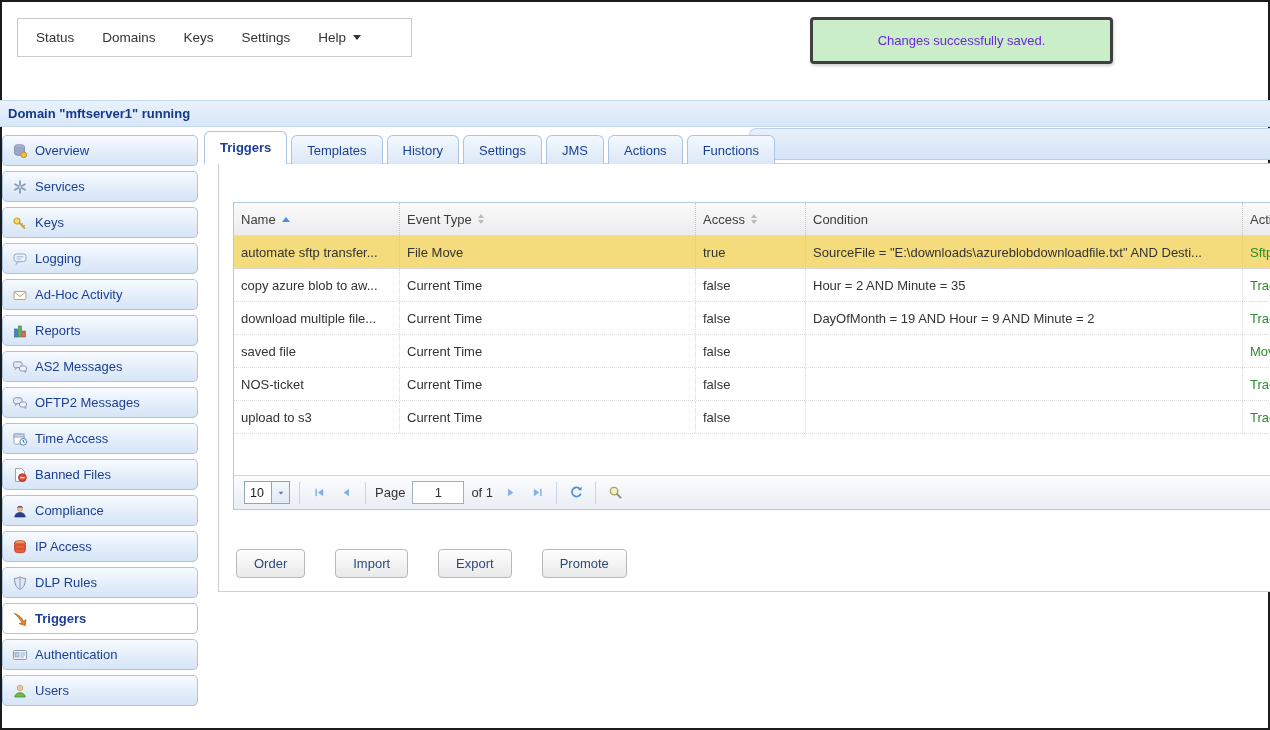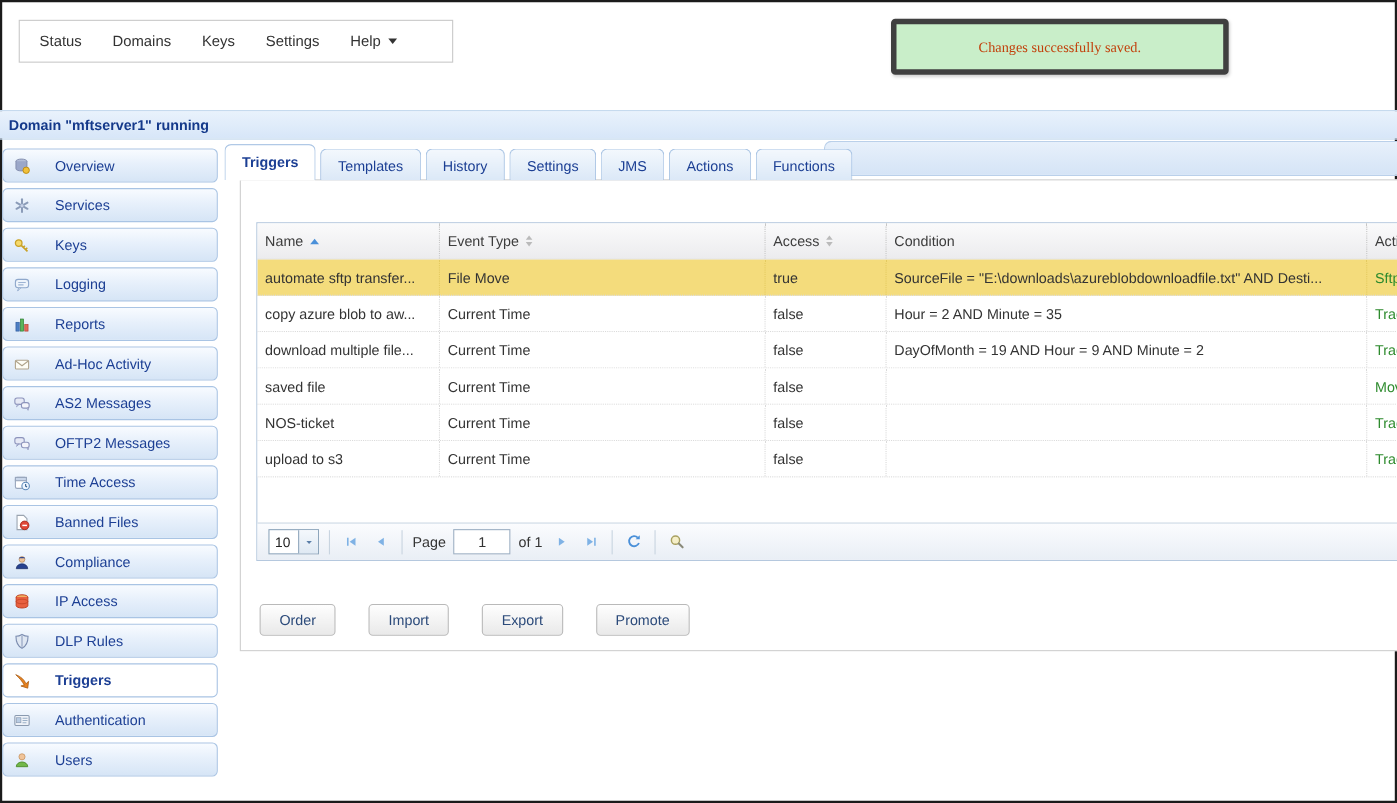--- a/index.html
+++ b/index.html
@@ -5,32 +5,32 @@
   html,body{margin:0;padding:0;background:#fff;}
   .page{position:relative;width:1270px;height:730px;background:#ffffff;overflow:hidden;
         font-family:"Liberation Sans",sans-serif;box-shadow:inset 0 0 0 2px #1b1b1b;}
 
   
   .menubar{position:absolute;left:17px;top:18px;width:395px;height:39px;border:1px solid #c9c9c9;
            background:#fff;display:flex;align-items:center;padding:0 4px;box-sizing:border-box;}
   .menu-item{padding:0 14px;font-size:13.5px;color:#333;display:flex;align-items:center;gap:7px;cursor:pointer;white-space:nowrap;}
   .caret-down{width:0;height:0;border-left:4px solid transparent;border-right:4px solid transparent;border-top:5px solid #333;}
 
-  .alert{position:absolute;left:810px;top:17px;width:297px;height:41px;background:#c9eec9;border:5px solid #404040;
-         border-radius:4px;display:flex;align-items:center;justify-content:center;font-size:13px;color:#c2410c;
-         box-shadow:1px 2px 3px rgba(0,0,0,.18);font-family:Liberation Serif, serif;}
+  .alert{position:absolute;left:810px;top:17px;width:297px;height:41px;background:#c9eec9;border:3px solid #404040;
+         border-radius:4px;display:flex;align-items:center;justify-content:center;font-size:13px;color:#6d28d9;
+         box-shadow:1px 2px 3px rgba(0,0,0,.18);}
 
   
   .domainbar{position:absolute;left:0;top:100px;width:100%;height:27px;box-sizing:border-box;
              background:linear-gradient(#e9f2fc,#d7e6f8);border-top:1px solid #c6daee;border-bottom:1px solid #c6daee;
              display:flex;align-items:center;padding-left:8px;font-size:13px;font-weight:bold;color:#14398a;}
 
   
   .sidebar{position:absolute;left:2px;top:135px;width:196px;}
-  .side-item{height:31px;box-sizing:border-box;margin-bottom:5px;display:flex;align-items:center;gap:22px;
+  .side-item{height:31px;box-sizing:border-box;margin-bottom:5px;display:flex;align-items:center;gap:7px;
              padding-left:9px;border:1px solid #a9c4e4;border-radius:5px;cursor:pointer;
              background:linear-gradient(180deg,#f8fbff 0%,#e7f0fb 45%,#d6e5f6 100%);
              color:#1c3f94;font-size:13px;white-space:nowrap;}
   .side-item.active{background:#ffffff;font-weight:bold;}
   .side-icon{width:16px;height:16px;flex:0 0 16px;}
   .side-icon svg{width:16px;height:16px;display:block;}
 
   
   .tabbar-band{position:absolute;left:749px;top:128px;right:0;height:32px;box-sizing:border-box;
                background:linear-gradient(#e7f0fb,#d5e4f6);border:1px solid #bad0ea;border-right:none;
@@ -173,36 +173,36 @@
               <line x1="4.6" y1="8" x2="9.4" y2="8"></line>
             </g>
           </svg>
         </span>
         <span>Logging</span>
       </div>
 
       <div class="side-item">
         <span class="side-icon">
           <svg viewBox="0 0 16 16">
+            <rect x="2" y="4.5" width="12" height="8" rx="1" fill="#fdfdf6" stroke="#b0a48c"></rect>
+            <path d="M2 5 L8 9.5 L14 5" fill="none" stroke="#b0a48c"></path>
+          </svg>
+        </span>
+        <span>Ad-Hoc Activity</span>
+      </div>
+
+      <div class="side-item">
+        <span class="side-icon">
+          <svg viewBox="0 0 16 16">
             <rect x="2.5" y="6" width="3" height="8" fill="#4d7fc4" stroke="#2c5a9e" stroke-width=".6"></rect>
             <rect x="6.5" y="3" width="3" height="11" fill="#59b55a" stroke="#2e7d32" stroke-width=".6"></rect>
             <rect x="10.5" y="8" width="3" height="6" fill="#e06a5a" stroke="#b23c2e" stroke-width=".6"></rect>
           </svg>
         </span>
         <span>Reports</span>
-      </div>
-
-      <div class="side-item">
-        <span class="side-icon">
-          <svg viewBox="0 0 16 16">
-            <rect x="2" y="4.5" width="12" height="8" rx="1" fill="#fdfdf6" stroke="#b0a48c"></rect>
-            <path d="M2 5 L8 9.5 L14 5" fill="none" stroke="#b0a48c"></path>
-          </svg>
-        </span>
-        <span>Ad-Hoc Activity</span>
       </div>
 
       <div class="side-item">
         <span class="side-icon">
           <svg viewBox="0 0 16 16">
             <rect x="1.5" y="2.8" width="8.5" height="5.8" rx="2" fill="#e6e9f5" stroke="#8d94bc"></rect>
             <path d="M4 8.6 L3 10.8 L5.5 8.6 Z" fill="#e6e9f5" stroke="#8d94bc" stroke-width=".7"></path>
             <rect x="7.5" y="7" width="7" height="5" rx="2" fill="#f3f4fa" stroke="#8d94bc"></rect>
             <path d="M12.5 12 L13.5 14 L14 12 Z" fill="#f3f4fa" stroke="#8d94bc" stroke-width=".7"></path>
           </svg>

